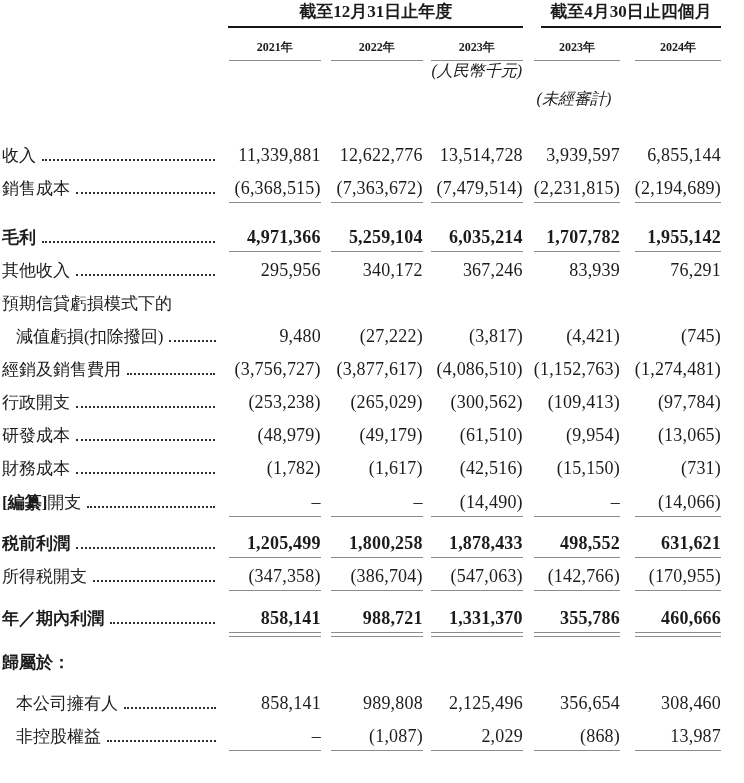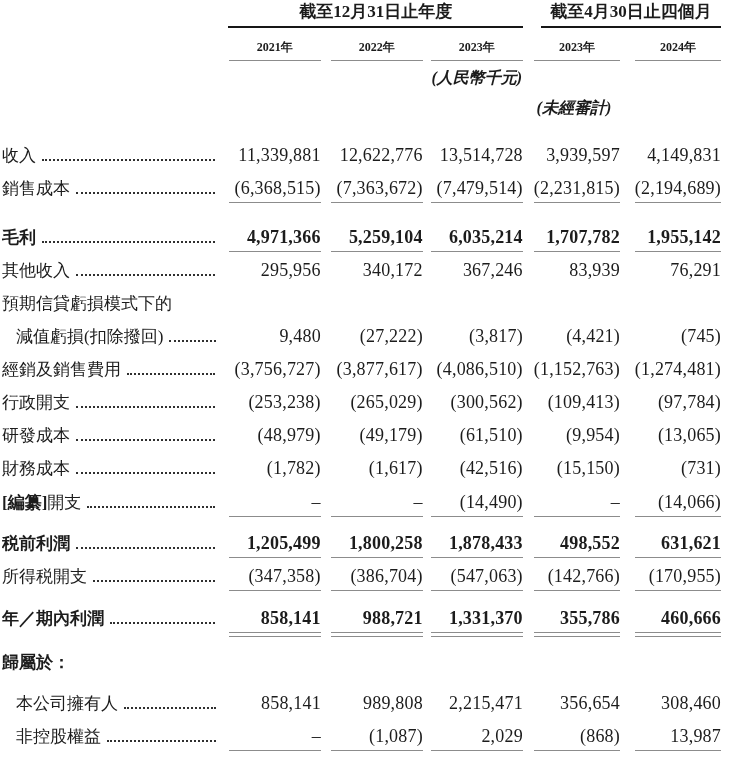--- a/index.html
+++ b/index.html
@@ -27,21 +27,21 @@
   
   .groups{align-items:flex-end;height:26px;}
   .spacer-label{width:230px;}
   .g1{width:306px;}.g2{width:204px;}
   .gtext{font-weight:700;font-size:17px;text-align:center;border-bottom:2px solid #161616;padding-bottom:3px;white-space:nowrap;}
   .g1 .gtext{margin-left:3px;}
   .g2 .gtext{margin-left:18px;}
   .years{align-items:flex-end;height:33px;}
   .yr{display:inline-block;min-width:92px;text-align:center;font-weight:700;font-size:12px;border-bottom:1.5px solid #8c8c8c;padding-bottom:4px;}
   .c4 .yr,.c5 .yr{min-width:86px;}
-  .note-row{height:28px;align-items:flex-end;font-weight:bold;}
+  .note-row{height:28px;}
   .note{display:inline-block;min-width:92px;text-align:center;font-style:italic;font-size:16px;white-space:nowrap;}
   .tbody{margin-top:25px;}
 </style>
 </head>
 <body>
 
 <div class="page">
 
   <div class="hrow groups">
     <div class="spacer-label"></div>
@@ -84,21 +84,21 @@
   <div class="row">
     <div class="lcell">
       <span class="lbl-b"></span>
       <span class="lbl">收入</span>
       <span class="leader"></span>
     </div>
     <div class="cell c1"><span class="num">11,339,881</span></div>
     <div class="cell c2"><span class="num">12,622,776</span></div>
     <div class="cell c3"><span class="num">13,514,728</span></div>
     <div class="cell c4"><span class="num">3,939,597</span></div>
-    <div class="cell c5"><span class="num">4,149,831</span></div>
+    <div class="cell c5"><span class="num">6,855,144</span></div>
   </div>
 
   <div class="row">
     <div class="lcell">
       <span class="lbl-b"></span>
       <span class="lbl">銷售成本</span>
       <span class="leader"></span>
     </div>
     <div class="cell c1"><span class="num u">(6,368,515)</span></div>
     <div class="cell c2"><span class="num u">(7,363,672)</span></div>
@@ -278,21 +278,21 @@
   </div>
 
   <div class="row indent" style="margin-top: 8px;">
     <div class="lcell">
       <span class="lbl-b"></span>
       <span class="lbl">本公司擁有人</span>
       <span class="leader"></span>
     </div>
     <div class="cell c1"><span class="num">858,141</span></div>
     <div class="cell c2"><span class="num">989,808</span></div>
-    <div class="cell c3"><span class="num">2,215,471</span></div>
+    <div class="cell c3"><span class="num">2,125,496</span></div>
     <div class="cell c4"><span class="num">356,654</span></div>
     <div class="cell c5"><span class="num">308,460</span></div>
   </div>
 
   <div class="row indent">
     <div class="lcell">
       <span class="lbl-b"></span>
       <span class="lbl">非控股權益</span>
       <span class="leader"></span>
     </div>

